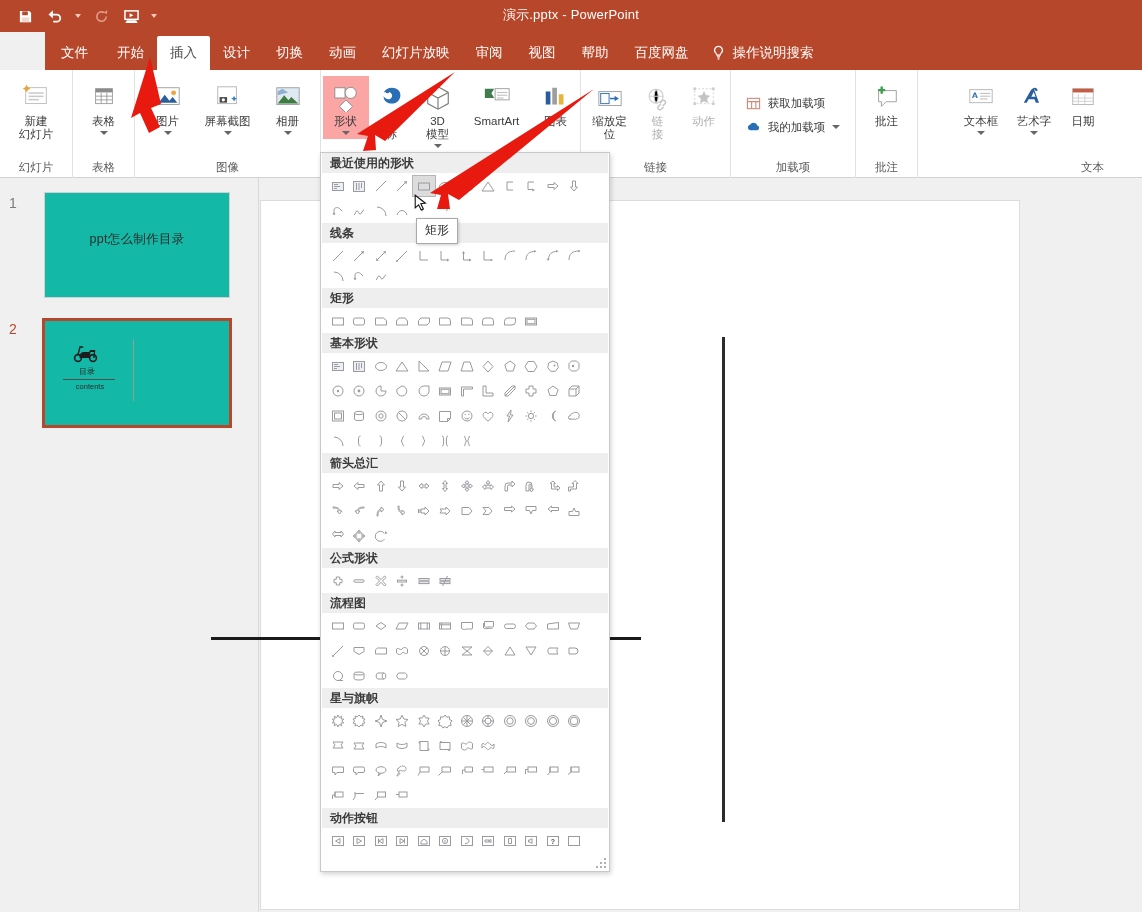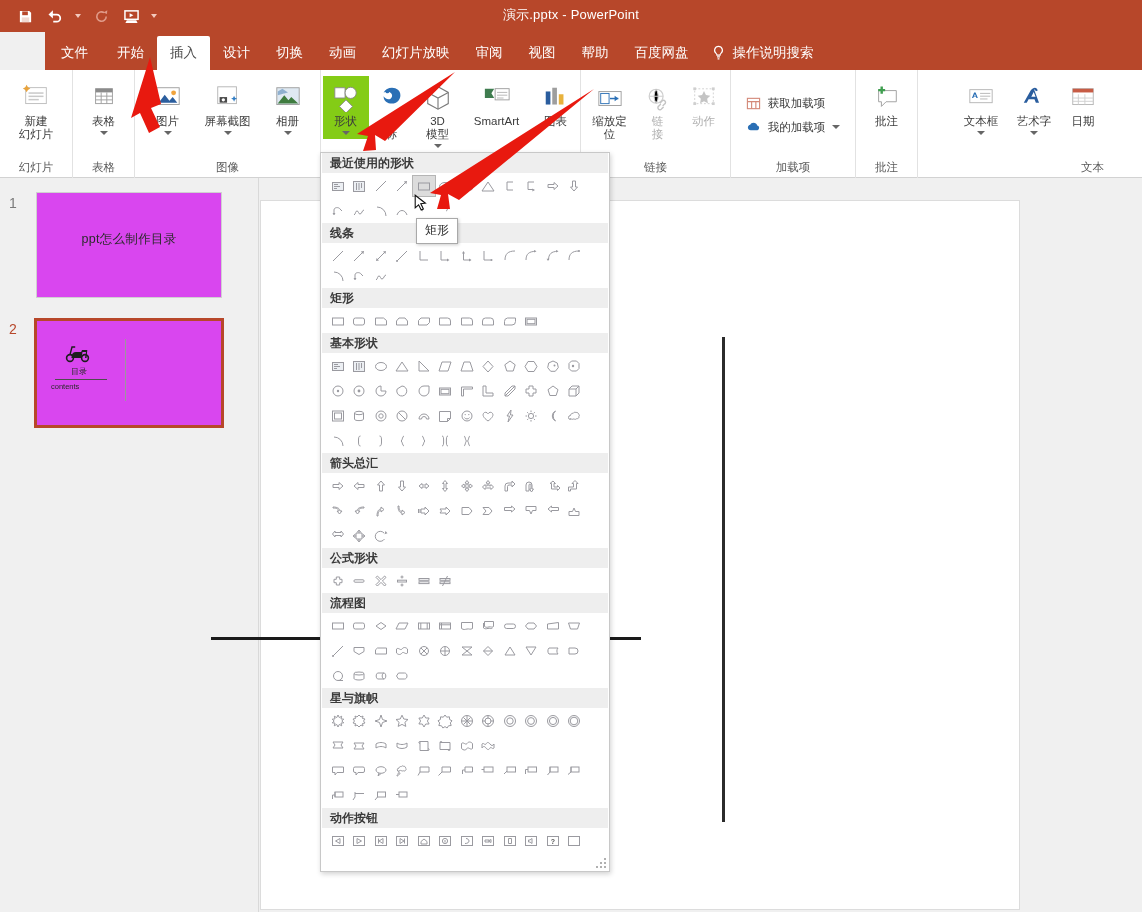--- a/index.html
+++ b/index.html
@@ -85,21 +85,21 @@
   }
   .bigbtn .dd { 
     width:10px; height:8px; margin-top:1px; position:relative;
   }
   .bigbtn .dd:after {
     content:""; position:absolute; left:1px; top:2px;
     border-left:4px solid transparent; border-right:4px solid transparent;
     border-top:4px solid #666;
   }
   .bigbtn.inline-dd .lbl { display:flex; align-items:center; gap:3px; }
-  .bigbtn.active { background:#84cc16; }
+  .bigbtn.active { background:#fca5a5; }
   .bigbtn.disabled .lbl { color:#b0b0b0; }
 
   .smallbtn {
     display:flex; align-items:center; gap:6px; height:24px;
     padding:0 6px; font-size:11.5px; color:#3b3b3b; white-space:nowrap;
   }
   .smallbtn .sic { width:17px; height:17px; display:flex; align-items:center; justify-content:center; }
   .stack { display:flex; flex-direction:column; justify-content:center; padding-top:4px; }
 
   
@@ -107,35 +107,35 @@
     position:absolute; left:0; top:178px; width:259px; bottom:0;
     background:#f0f0f0;
     border-right:1px solid #d9d9d9;
   }
   .thumb-row { position:relative; height:0; }
   .thumb-num {
     position:absolute; font-size:14px; color:#7a7a7a;
   }
   .thumb-num.sel { color:#b7472a; }
   .thumb-box {
-    position:absolute; background:#d946ef; border:1px solid #d0d0d0;
+    position:absolute; background:#14b8a6; border:1px solid #d0d0d0;margin-left:8px;
   }
   .thumb-box.sel { border:3px solid #b7472a;padding-left:32px; }
   .t1-title {
     position:absolute; left:0; right:0; top:38px; text-align:center;
     font-size:12.5px; color:#2b2b2b; letter-spacing:.3px;
   }
   .t2-icon { position:absolute; left:28px; top:22px; width:26px; height:20px; }
   .t2-cn {
     position:absolute; left:26px; top:45px; width:32px; text-align:center;
     font-size:8px; color:#2b2b2b;
   }
   .t2-rule { position:absolute; left:18px; top:58px; width:52px; height:1px; background:#4d4d4d; }
   .t2-en {
-    position:absolute; left:14px; top:61px; width:62px; text-align:left;
+    position:absolute; left:14px; top:61px; width:62px; text-align:center;
     font-size:7.5px; color:#2b2b2b;
   }
   .t2-vline { position:absolute; left:88px; top:18px; width:1px; height:62px; background:#9a9a9a; }
 
   
   #canvas {
     position:absolute; left:260px; top:178px; right:0; bottom:0;
     background:#f0f0f0;
   }
   #slide {

